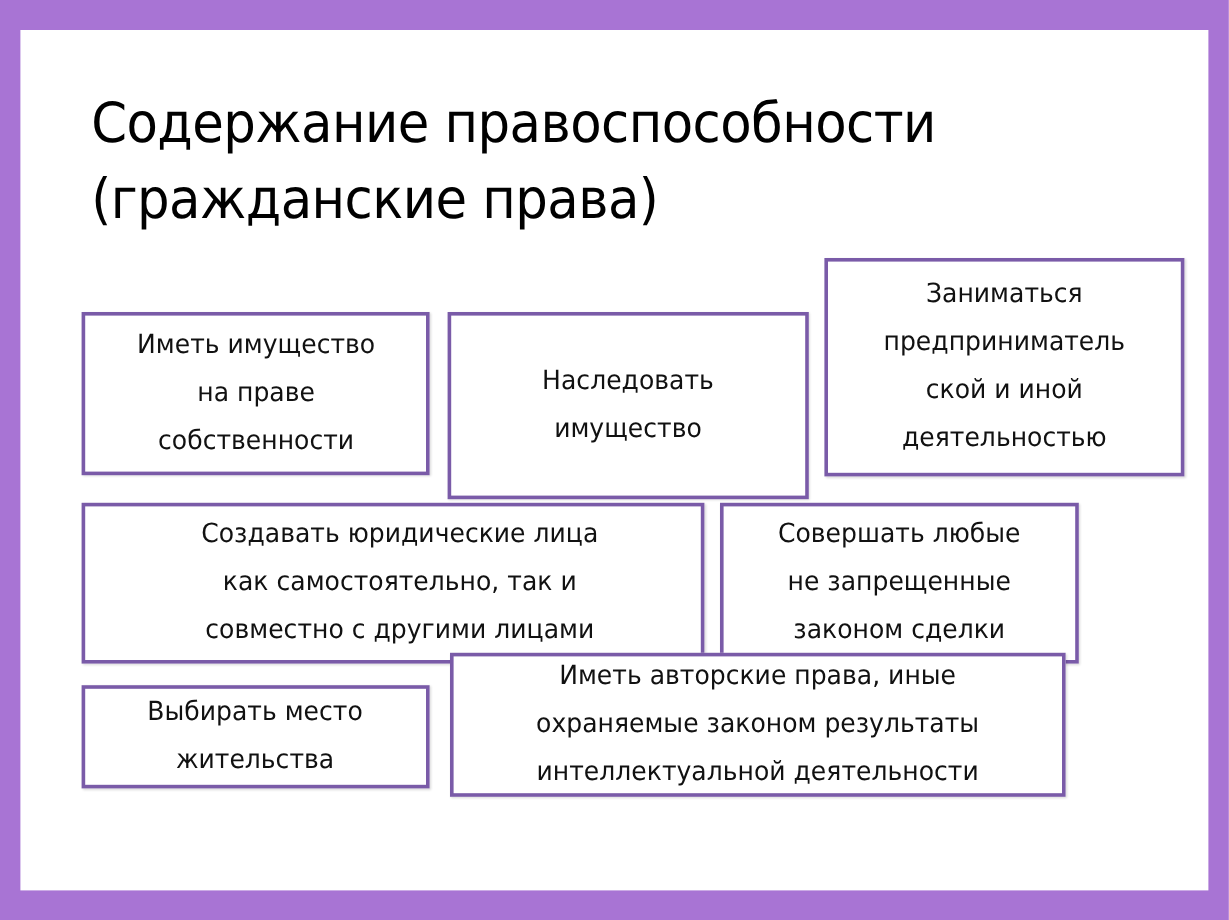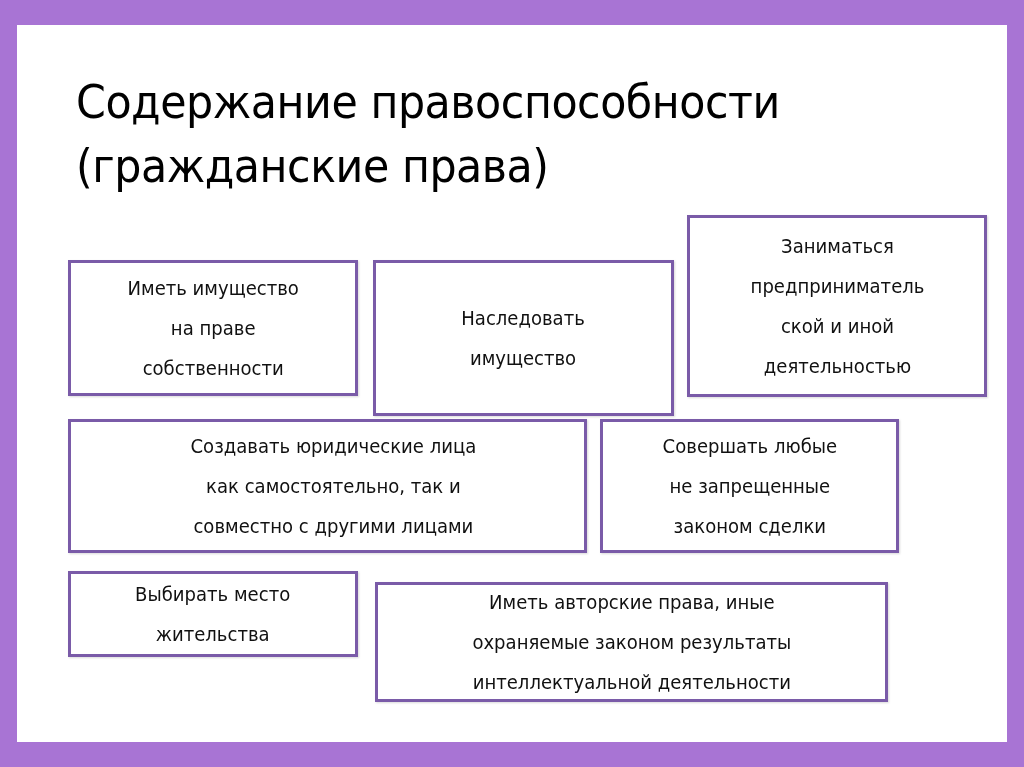--- a/index.html
+++ b/index.html
@@ -22,21 +22,21 @@
       white-space: nowrap;
     }
     .title span { display: block; }
     .box {
       position: absolute; box-sizing: border-box;
       border: 3px solid #7a5ba8;
       background: #fff;
       display: flex; align-items: center; justify-content: center;
       text-align: center;
       color: #111;
-      font-size: 19px; line-height: 40px;
+      font-size: 22px; line-height: 40px;
       box-shadow: 1px 1px 2px rgba(0,0,0,0.15);
     }
     .box .txt { white-space: pre-line; transform: scaleX(0.95); }
   </style>
 </head>
 <body>
 
 <div class="slide"></div>
 
 <div class="title">
@@ -72,17 +72,17 @@
   <span class="txt">Совершать любые
 не запрещенные
 законом сделки</span>
 </div>
 
 <div class="box" style="left:68px; top:571px; width:290px; height:86px;">
   <span class="txt">Выбирать место
 жительства</span>
 </div>
 
-<div class="box" style="left:375px; top:582px; width:513px; height:120px;">
+<div class="box" style="left:375px; top:544px; width:513px; height:120px;">
   <span class="txt">Иметь авторские права, иные
 охраняемые законом результаты
 интеллектуальной деятельности</span>
 </div>
 
 </body></html>

